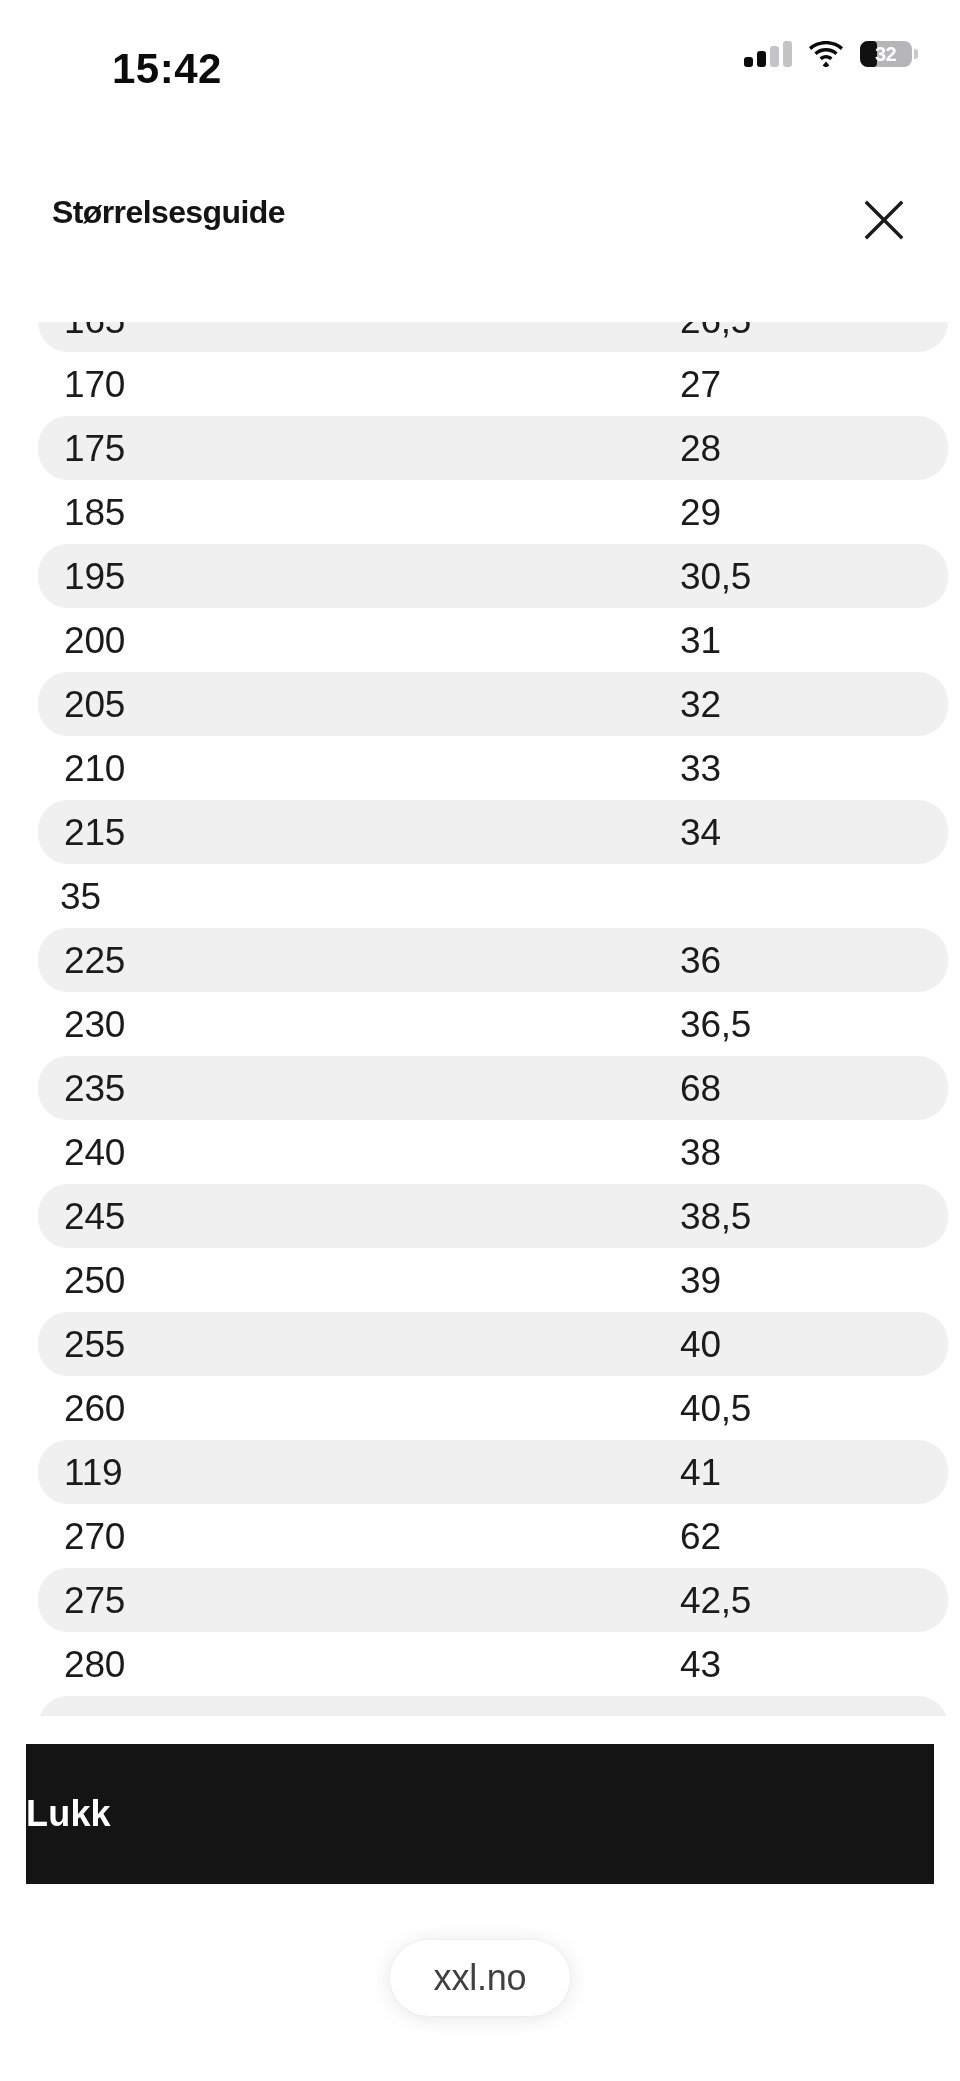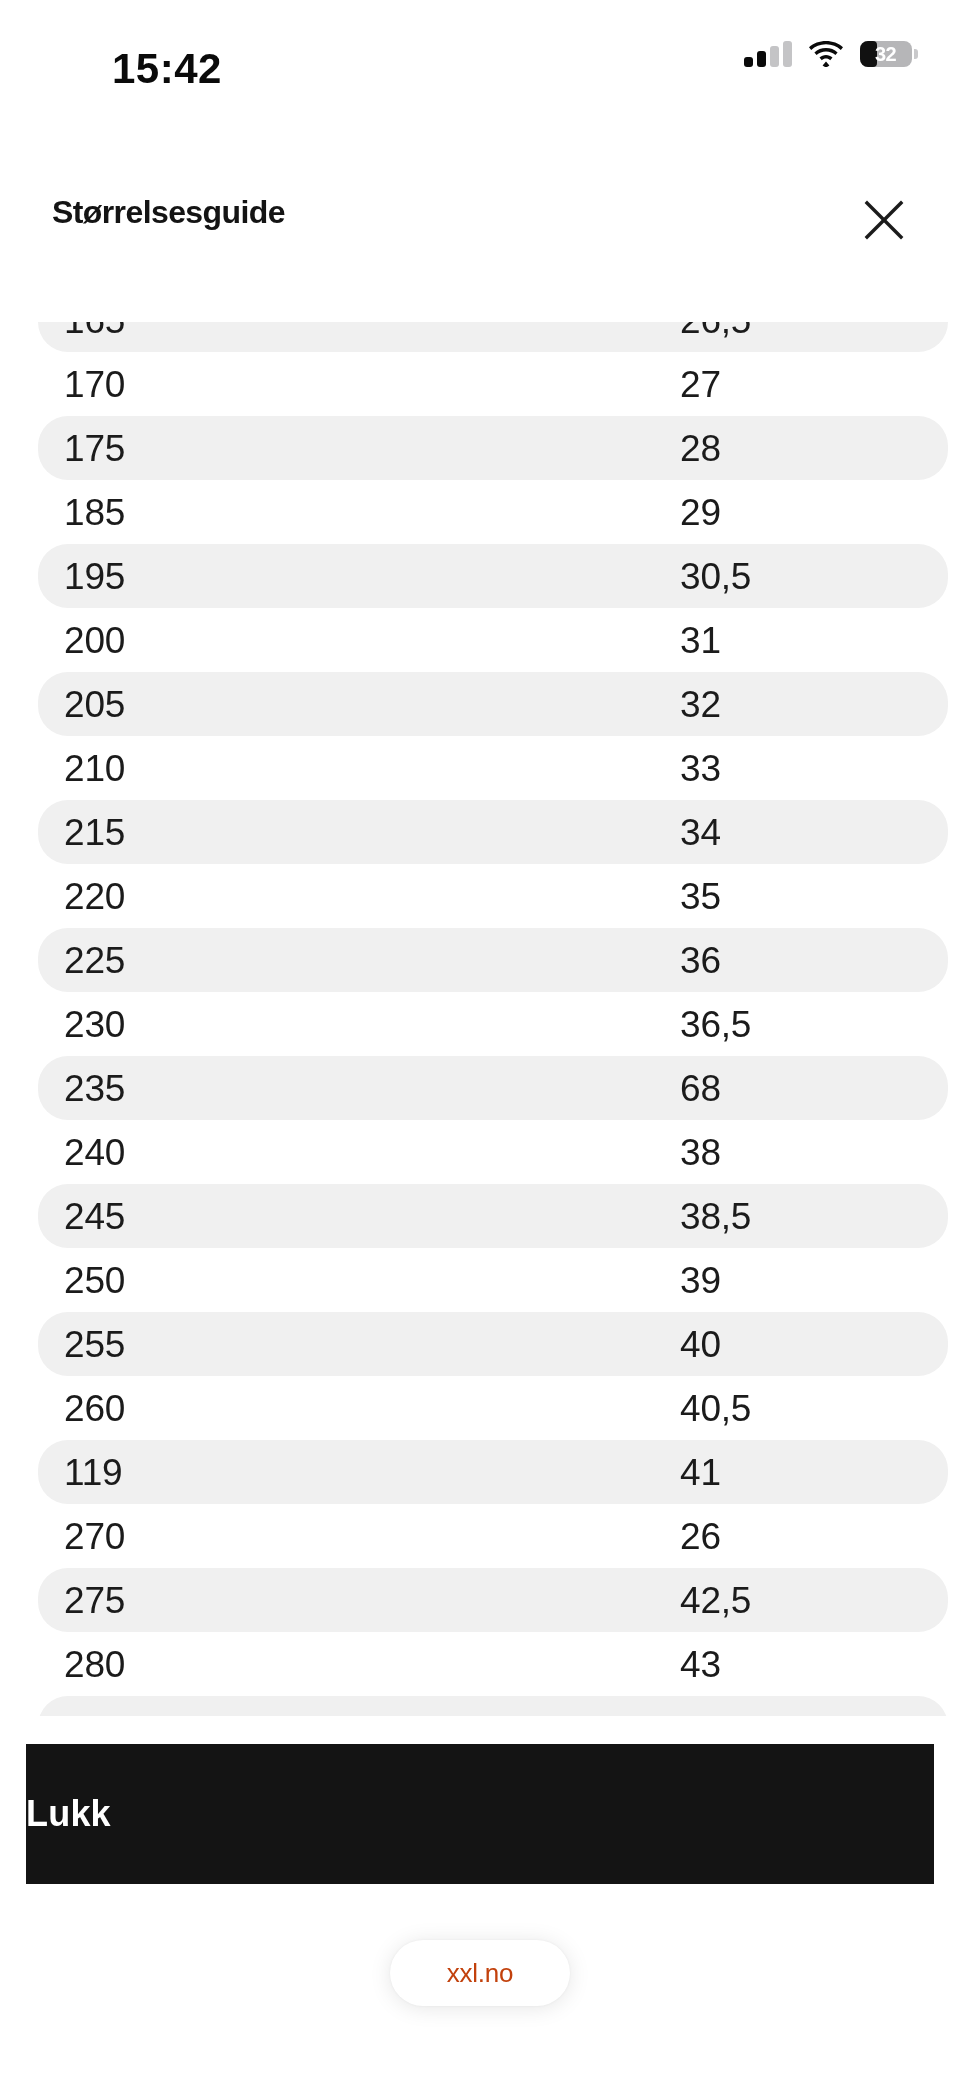--- a/index.html
+++ b/index.html
@@ -219,22 +219,22 @@
     min-width: 180px;
     padding: 20px 40px;
     background: #ffffff;
     border-radius: 40px;
     box-shadow: 0 2px 22px rgba(0,0,0,0.10), 0 0 3px rgba(0,0,0,0.05);
     display: flex;
     align-items: center;
     justify-content: center;
   }
   .site-pill-label {
-    font-size: 26px;
-    color: #c2410c;
+    font-size: 36px;
+    color: #404040;
     letter-spacing: -0.2px;
     line-height: 1;
   }
 </style>
 </head>
 <body>
 
 <div id="screen">
 
   <div class="status-bar">
@@ -308,21 +308,20 @@
         </div>
         <div class="size-row">
           <div class="cell cell-mm">210</div>
           <div class="cell cell-eu">33</div>
         </div>
         <div class="size-row alt">
           <div class="cell cell-mm">215</div>
           <div class="cell cell-eu">34</div>
         </div>
         <div class="size-row">
-          <div class="cell cell-mm">220</div>
           <div class="cell cell-eu">35</div>
         </div>
         <div class="size-row alt">
           <div class="cell cell-mm">225</div>
           <div class="cell cell-eu">36</div>
         </div>
         <div class="size-row">
           <div class="cell cell-mm">230</div>
           <div class="cell cell-eu">36,5</div>
         </div>
@@ -349,21 +348,21 @@
         <div class="size-row">
           <div class="cell cell-mm">260</div>
           <div class="cell cell-eu">40,5</div>
         </div>
         <div class="size-row alt">
           <div class="cell cell-mm">119</div>
           <div class="cell cell-eu">41</div>
         </div>
         <div class="size-row">
           <div class="cell cell-mm">270</div>
-          <div class="cell cell-eu">26</div>
+          <div class="cell cell-eu">62</div>
         </div>
         <div class="size-row alt">
           <div class="cell cell-mm">275</div>
           <div class="cell cell-eu">42,5</div>
         </div>
         <div class="size-row">
           <div class="cell cell-mm">280</div>
           <div class="cell cell-eu">43</div>
         </div>
         <div class="size-row alt">

